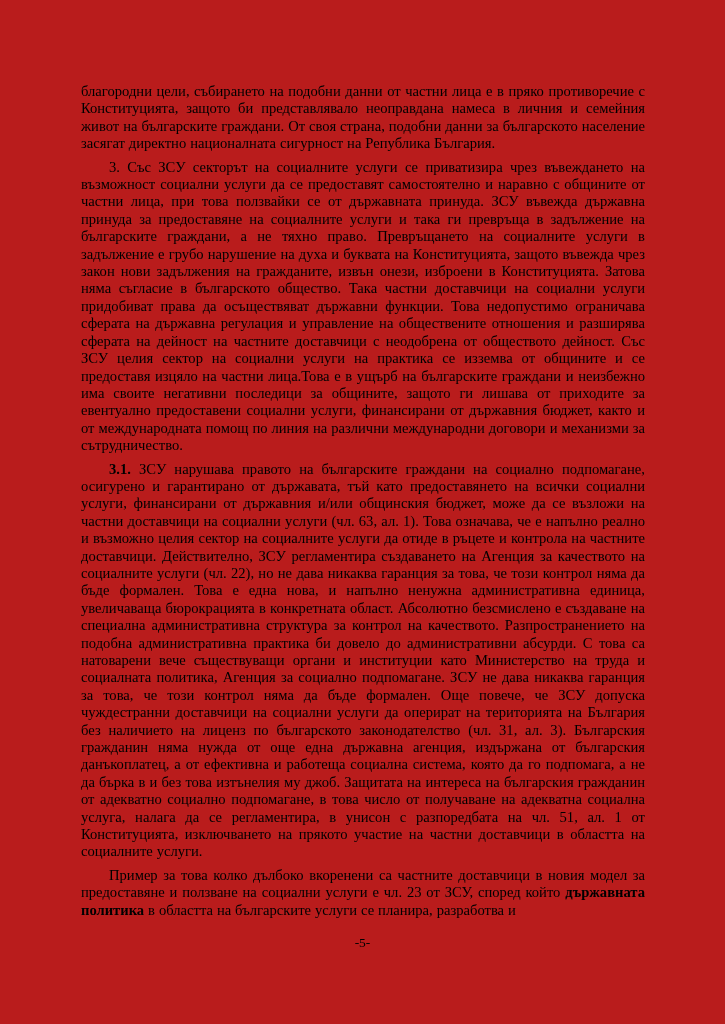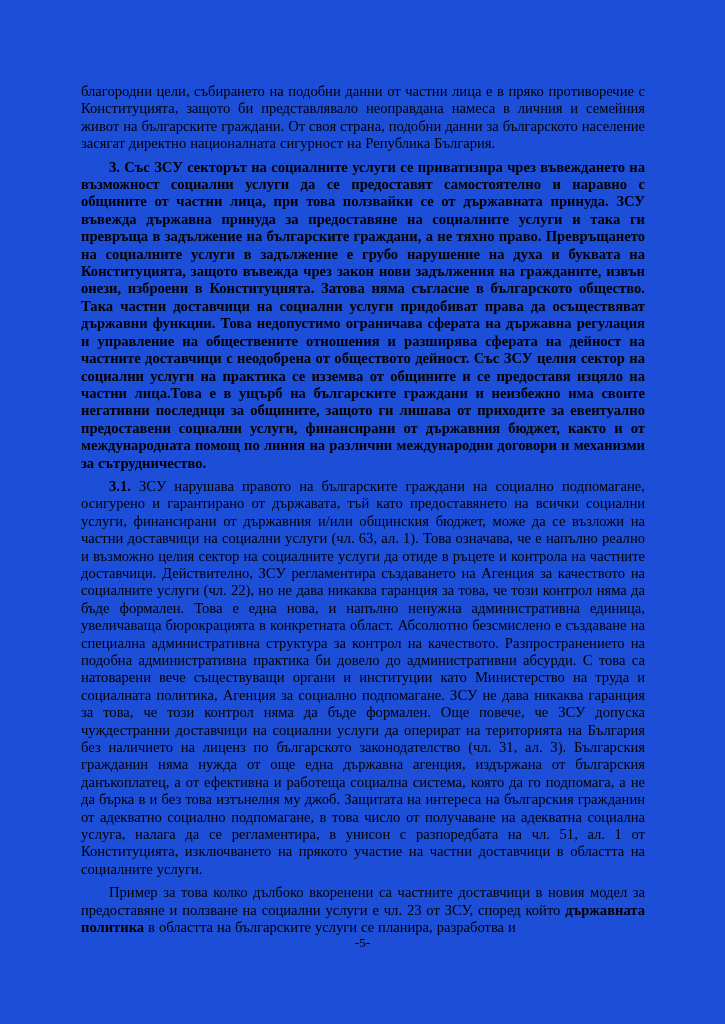--- a/index.html
+++ b/index.html
@@ -5,21 +5,21 @@
   html, body {
     margin: 0;
     padding: 0;
     background: #e8e8e8;
   }
   .page {
     position: relative;
     width: 725px;
     height: 1024px;
     margin: 0 auto;
-    background: #1d4ed8;
+    background: #b91c1c;
     overflow: hidden;
     font-family: "Liberation Serif", serif;
     color: #000000;
   }
   .content {
     position: absolute;
     top: 83px;
     left: 81px;
     width: 564px;
   }
@@ -28,21 +28,21 @@
     font-size: 14.6px;
     line-height: 17.4px;
     text-align: justify;
     text-indent: 28px;
     word-spacing: 0.02em;
   }
   .para.no-indent {
     text-indent: 0;
   }
   .para.all-bold {
-    font-weight: bold;
+    font-weight: normal;
   }
   .bold {
     font-weight: bold;
   }
   .footer {
     position: absolute;
     top: 934px;
     left: 0;
     width: 725px;
     text-align: center;

